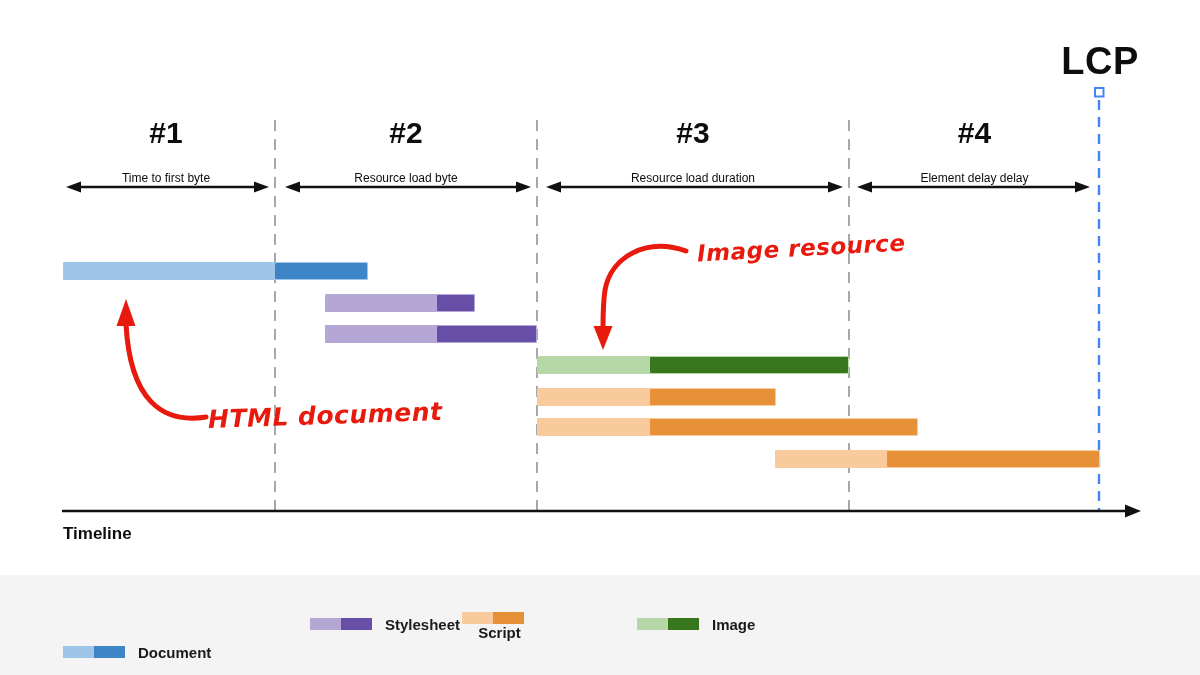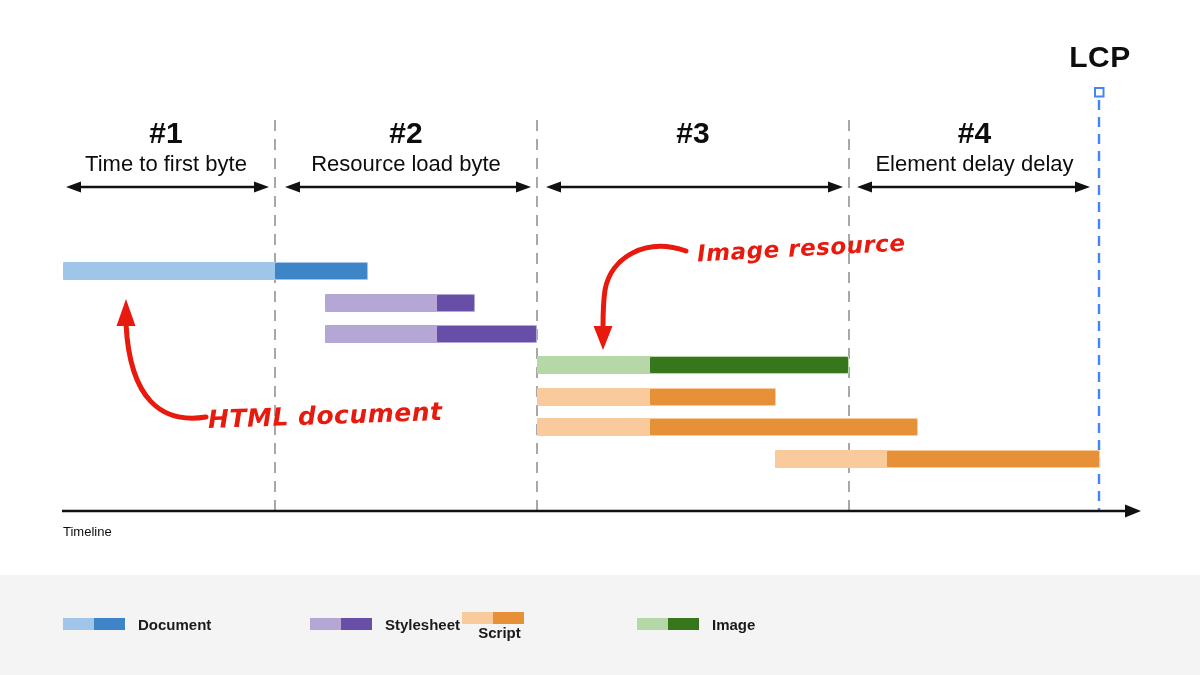--- a/index.html
+++ b/index.html
@@ -4,46 +4,46 @@
 <style>
   html,body{margin:0;padding:0;background:#ffffff;}
   .canvas{
     position:relative;width:1200px;height:675px;background:#ffffff;overflow:hidden;
     font-family:"Liberation Sans",sans-serif;color:#111111;
   }
   .overlay{position:absolute;left:0;top:0;width:1200px;height:675px;}
   
   .lcp-title{
     position:absolute;left:1040px;top:40px;width:120px;text-align:center;
-    font-size:30px;font-weight:bold;letter-spacing:0.5px;color:#0d0d0d;
+    font-size:38px;font-weight:bold;letter-spacing:0.5px;color:#0d0d0d;
   }
   
   .phase{position:absolute;top:116px;text-align:center;}
   .phase-number{font-size:30px;font-weight:bold;line-height:34px;color:#0d0d0d;}
-  .phase-label{font-size:22px;line-height:22px;margin-top:3px;color:#0d0d0d;}
+  .phase-label{font-size:12px;line-height:22px;margin-top:17px;color:#0d0d0d;}
   .phase-1{left:63px;width:206px;}
   .phase-2{left:275px;width:262px;}
   .phase-3{left:537px;width:312px;}
   .phase-4{left:849px;width:251px;}
   
   .bar{position:absolute;border-radius:1px;}
   .bar-dark{position:absolute;top:1px;bottom:1px;right:1px;border-radius:1px;}
   
   .annotation{
     position:absolute;color:#e8190d;font-family:"DejaVu Sans",sans-serif;
     font-style:italic;font-weight:700;white-space:nowrap;letter-spacing:0.5px;
   }
   .anno-html{left:208px;top:401px;font-size:25px;transform:rotate(-2deg);}
   .anno-image{left:697px;top:235px;font-size:23px;transform:rotate(-3deg);}
   
-  .timeline-label{position:absolute;left:63px;top:524px;font-size:13px;font-weight:normal;color:#0d0d0d;}
+  .timeline-label{position:absolute;left:63px;top:524px;font-size:17px;font-weight:bold;color:#0d0d0d;}
   
   .legend-strip{position:absolute;left:0;top:575px;width:1200px;height:100px;background:#f4f4f5;}
   .legend-item{position:absolute;top:37px;display:flex;align-items:center;height:24px;}
-  .li-0{left:63px;} .li-1{left:262px;padding-left:48px;} .li-2{left:462px;flex-direction:column;} .li-3{left:637px;}
+  .li-0{left:63px;margin-top:28px;} .li-1{left:262px;padding-left:48px;} .li-2{left:462px;flex-direction:column;} .li-3{left:637px;}
   .swatch{display:inline-flex;width:62px;height:12px;}
   .sw-half{width:31px;height:12px;}
   .legend-label{margin-left:13px;font-size:15px;font-weight:bold;color:#1a1a1a;}
 </style>
 </head>
 <body>
 
 <div class="canvas">
 
   <svg class="overlay" viewBox="0 0 1200 675">
@@ -96,20 +96,21 @@
   <div class="phase phase-1">
     <div class="phase-number">#1</div>
     <div class="phase-label">Time to first byte</div>
   </div>
   <div class="phase phase-2">
     <div class="phase-number">#2</div>
     <div class="phase-label">Resource load byte</div>
   </div>
   <div class="phase phase-3">
     <div class="phase-number">#3</div>
+    <div class="phase-label">Resource load duration</div>
   </div>
   <div class="phase phase-4">
     <div class="phase-number">#4</div>
     <div class="phase-label">Element delay delay</div>
   </div>
 
   <div id="bars">
       <div class="bar" style="left: 63px; top: 262px; width: 305px; height: 18px; background: rgb(159, 197, 232);">
         <div class="bar-dark" style="left: 212px; background: rgb(61, 133, 198);"></div>
       </div>

